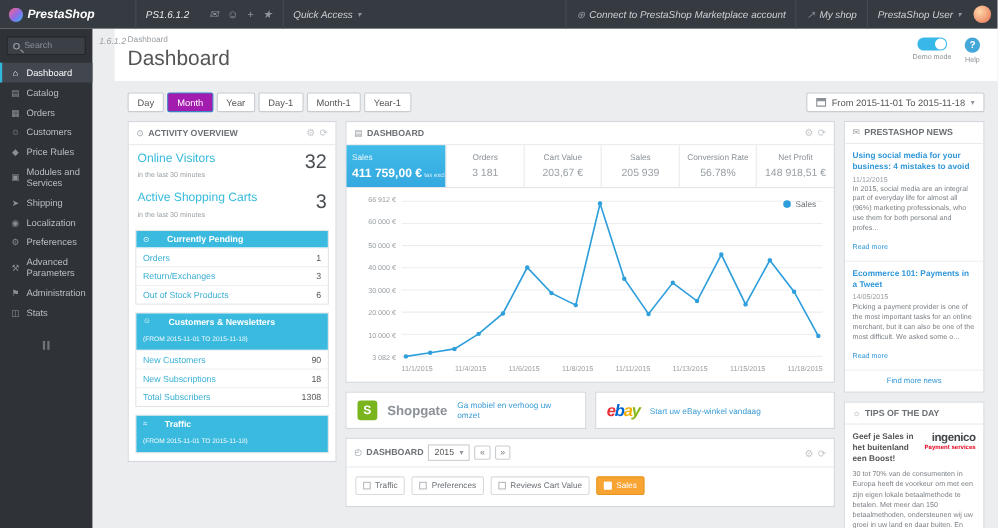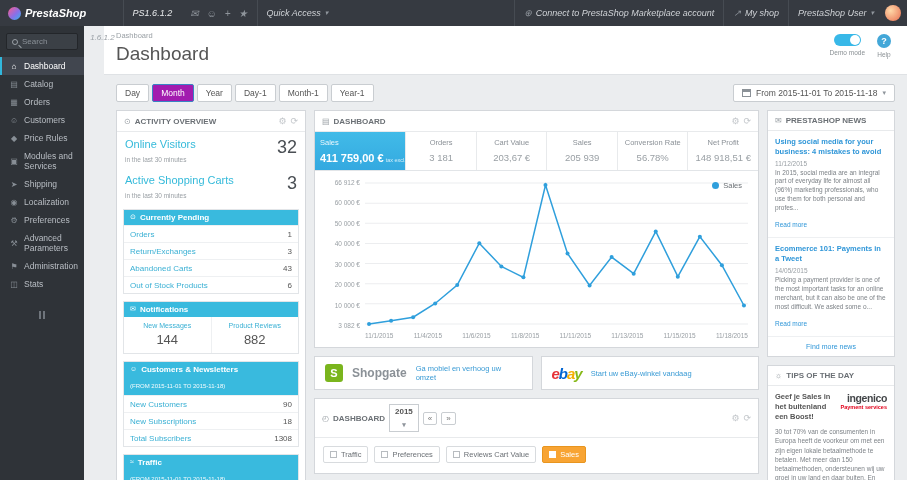--- a/index.html
+++ b/index.html
@@ -65,21 +65,21 @@
   .hd-icon{color:#9aa0a5;font-size:8px;font-weight:normal;}
   .hd-tool{color:#c2c6ca;font-size:9px;cursor:pointer;font-weight:normal;}
 
   
   .big-stat{padding:6px 8px 0;display:flex;justify-content:space-between;align-items:flex-start;}
   .big-link{color:#35bada;font-size:11px;}
   .big-num{font-size:18px;color:#4a4f54;font-weight:300;line-height:1;}
   .stat-sub{padding:0 8px 5px;font-size:6.5px;color:#9aa0a5;}
   .sub{margin:5px 6px 7px;border:1px solid #e2e5e8;}
   .sub-bar{background:#39bade;color:#fff;padding:3px 6px;cursor:default;}
-  .sub-bar .t{font-size:8px;font-weight:bold;display:flex;gap:4px;align-items:flex-start;}
+  .sub-bar .t{font-size:8px;font-weight:bold;display:flex;gap:16px;align-items:center;}
   .sub-bar .r{font-size:6px;opacity:.95;}
   .bar-glyph{font-size:7px;font-weight:normal;}
   .sub-row{display:flex;justify-content:space-between;padding:3.5px 6px;border-top:1px solid #eef0f2;font-size:8px;align-items:center;}
   .sub-row:first-of-type{border-top:none;}
   .row-link{color:#3ab0d4;}
   .row-val{color:#555;}
   .notif-cols{display:flex;}
   .notif-cell{flex:1;text-align:center;padding:5px 2px 6px;cursor:pointer;}
   .notif-cell + .notif-cell{border-left:1px solid #eef0f2;}
   .notif-label{color:#3ab0d4;font-size:7px;}
@@ -106,21 +106,21 @@
 
   
   .promos{display:flex;gap:8px;margin-bottom:8px;}
   .promo{flex:1;background:#fff;border:1px solid #d4d7db;display:flex;align-items:center;gap:9px;padding:7px 10px;}
   .shopgate-logo{width:18px;height:18px;border-radius:3px;background:#7ab51d;color:#fff;display:flex;align-items:center;justify-content:center;font-weight:bold;font-size:11px;flex:none;}
   .brand-name{font-size:12px;color:#8b9197;font-weight:bold;}
   .promo-link{font-size:7.5px;color:#3a9bd5;}
   .ebay-logo{font-size:15px;font-weight:bold;font-style:italic;letter-spacing:-1px;line-height:1;}
 
   
-  .year-box{border:1px solid #c9cdd1;font-size:8px;color:#555;padding:2px 5px;display:flex;gap:5px;align-items:center;background:#fff;font-weight:bold;cursor:pointer;flex-direction:column;}
+  .year-box{border:1px solid #c9cdd1;font-size:8px;color:#555;padding:2px 5px;display:flex;gap:5px;align-items:center;background:#fff;font-weight:normal;cursor:pointer;}
   .arrow-btn{border:1px solid #c9cdd1;background:#fff;font-size:8px;color:#777;padding:1px 4px;border-radius:2px;cursor:pointer;font-weight:normal;}
   .legend-chips{display:flex;gap:6px;padding:8px 8px 10px;flex-wrap:wrap;}
   .chip{display:flex;align-items:center;gap:4px;border:1px solid #d8dbde;background:#fff;font-size:7.5px;color:#6b7075;padding:3px 6px;border-radius:2px;cursor:pointer;}
   .chip .cb{width:7px;height:7px;border:1px solid #b8bcc0;background:#fff;flex:none;}
   .chip.active{border-color:#e8951f;color:#fff;}
   .chip.active .cb{border-color:#fff;}
 
   
   .article{padding:6px 7px;border-bottom:1px solid #eef0f2;}
   .article-title{font-size:7.5px;font-weight:bold;color:#2f96d8;line-height:1.3;display:block;}
@@ -301,47 +301,25 @@
           </div>
           <div class="sub-row">
               <a class="row-link">Orders</a>
               <span class="row-val">1</span>
             </div>
           <div class="sub-row">
               <a class="row-link">Return/Exchanges</a>
               <span class="row-val">3</span>
             </div>
           <div class="sub-row">
-              <a class="row-link">Abandoned Carts</a>
-              <span class="row-val">43</span>
-            </div>
-          <div class="sub-row">
               <a class="row-link">Out of Stock Products</a>
               <span class="row-val">6</span>
             </div>
         </div>
 
-        <div class="sub">
-          <div class="sub-bar">
-            <span class="t">
-                <span class="bar-glyph">✉</span>
-                <span>Notifications</span>
-              </span>
-          </div>
-          <div class="notif-cols">
-            <div class="notif-cell">
-              <div class="notif-label">New Messages</div>
-              <div class="notif-val">144</div>
-            </div>
-            <div class="notif-cell">
-              <div class="notif-label">Product Reviews</div>
-              <div class="notif-val">882</div>
-            </div>
-          </div>
-        </div>
 
         <div class="sub">
           <div class="sub-bar">
             <span class="t">
                 <span class="bar-glyph">☺</span>
                 <span>Customers &amp; Newsletters</span>
               </span>
             <span class="r">(FROM 2015-11-01 TO 2015-11-18)</span>
           </div>
           <div class="sub-row">

